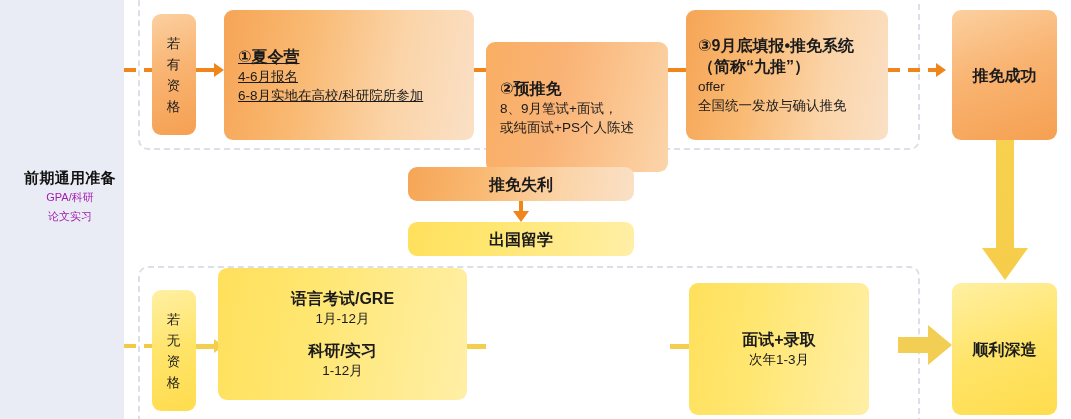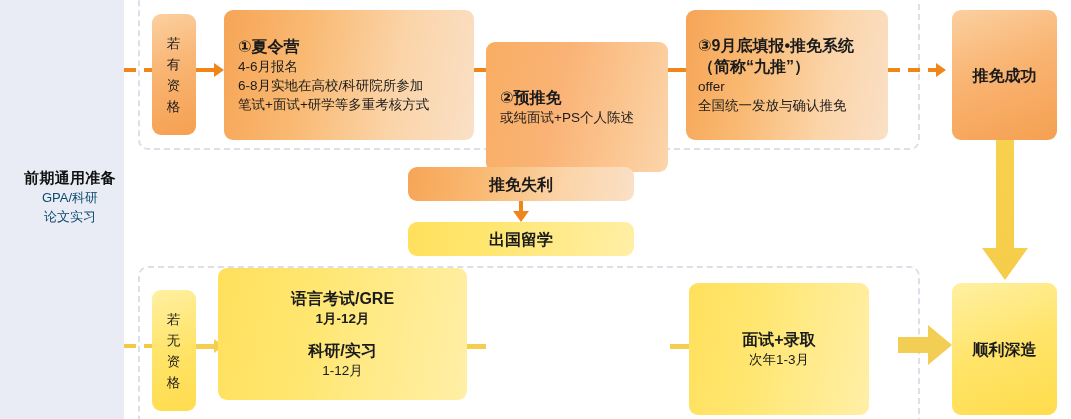--- a/index.html
+++ b/index.html
@@ -22,37 +22,38 @@
   .sidebar {
     position: absolute;
     left: 0;
     top: 0;
     width: 124px;
     height: 419px;
     background: #e9ecf4;
   }
   .sidebar-inner {
     position: absolute;
-    left: 8px;
+    left: 0;
     top: 168px;
     width: 124px;
     text-align: center;
     color: #1a1a1a;
+    padding-left: 8px;
   }
   .sidebar-title {
     font-size: 15px;
     font-weight: bold;
     letter-spacing: 0.3px;
     line-height: 20px;
     color: #111;
   }
   .sidebar-sub {
-    font-size: 13px;
+    font-size: 11px;
     line-height: 19px;
-    color: #0c4a6e;
+    color: #a21caf;
   }
 
   
   .dashed-frame {
     position: absolute;
     border: 2px dashed #dcdfe8;
     border-radius: 10px;
     box-sizing: border-box;
   }
   #frame-top {
@@ -212,29 +213,29 @@
 
   <div class="conn solid-v-or" style="left:519px; top:133px; height:34px;"></div>
 
   <div class="node or-grad-vert vlabel" style="left:152px; top:14px; width:44px; height:121px;">
     <span>若</span>
     <span>有</span>
     <span>资</span>
     <span>格</span>
   </div>
 
-  <div class="node or-grad" style="left:224px; top:10px; width:250px; height:130px; padding:16px 14px;">
+  <div class="node or-grad" style="left:224px; top:10px; width:250px; height:130px; padding:16px 14px;text-decoration:underline;">
     <div class="title">①夏令营</div>
     <div class="sub">4-6月报名</div>
     <div class="sub">6-8月实地在高校/科研院所参加</div>
-    <div class="sub">笔试+面试+研学等多重考核方式</div>
   </div>
 
   <div class="node or-grad-strong" style="left:486px; top:10px; width:182px; height:130px; padding:10px 14px;">
     <div class="title">②预推免</div>
+    <div class="sub">8、9月笔试+面试，</div>
     <div class="sub">或纯面试+PS个人陈述</div>
   </div>
 
   <div class="node or-grad" style="left:686px; top:10px; width:202px; height:130px; padding:10px 12px;">
     <div class="title">③9月底填报•推免系统</div>
     <div class="title">（简称“九推”）</div>
     <div class="sub">offer</div>
     <div class="sub">全国统一发放与确认推免</div>
   </div>
 
@@ -273,21 +274,21 @@
 
   <div class="node ye-grad-vert vlabel" style="left:152px; top:290px; width:44px; height:121px;">
     <span>若</span>
     <span>无</span>
     <span>资</span>
     <span>格</span>
   </div>
 
   <div class="node ye-grad center-node" style="left:218px; top:268px; width:249px; height:132px;">
     <div class="title">语言考试/GRE</div>
-    <div class="sub" style="margin-bottom:12px;font-weight:bold;">1月-12月</div>
+    <div class="sub" style="margin-bottom:12px;">1月-12月</div>
     <div class="title">科研/实习</div>
     <div class="sub">1-12月</div>
   </div>
 
 
   <div class="node ye-grad center-node" style="left:689px; top:283px; width:180px; height:132px;">
     <div class="title">面试+录取</div>
     <div class="sub">次年1-3月</div>
   </div>
 

